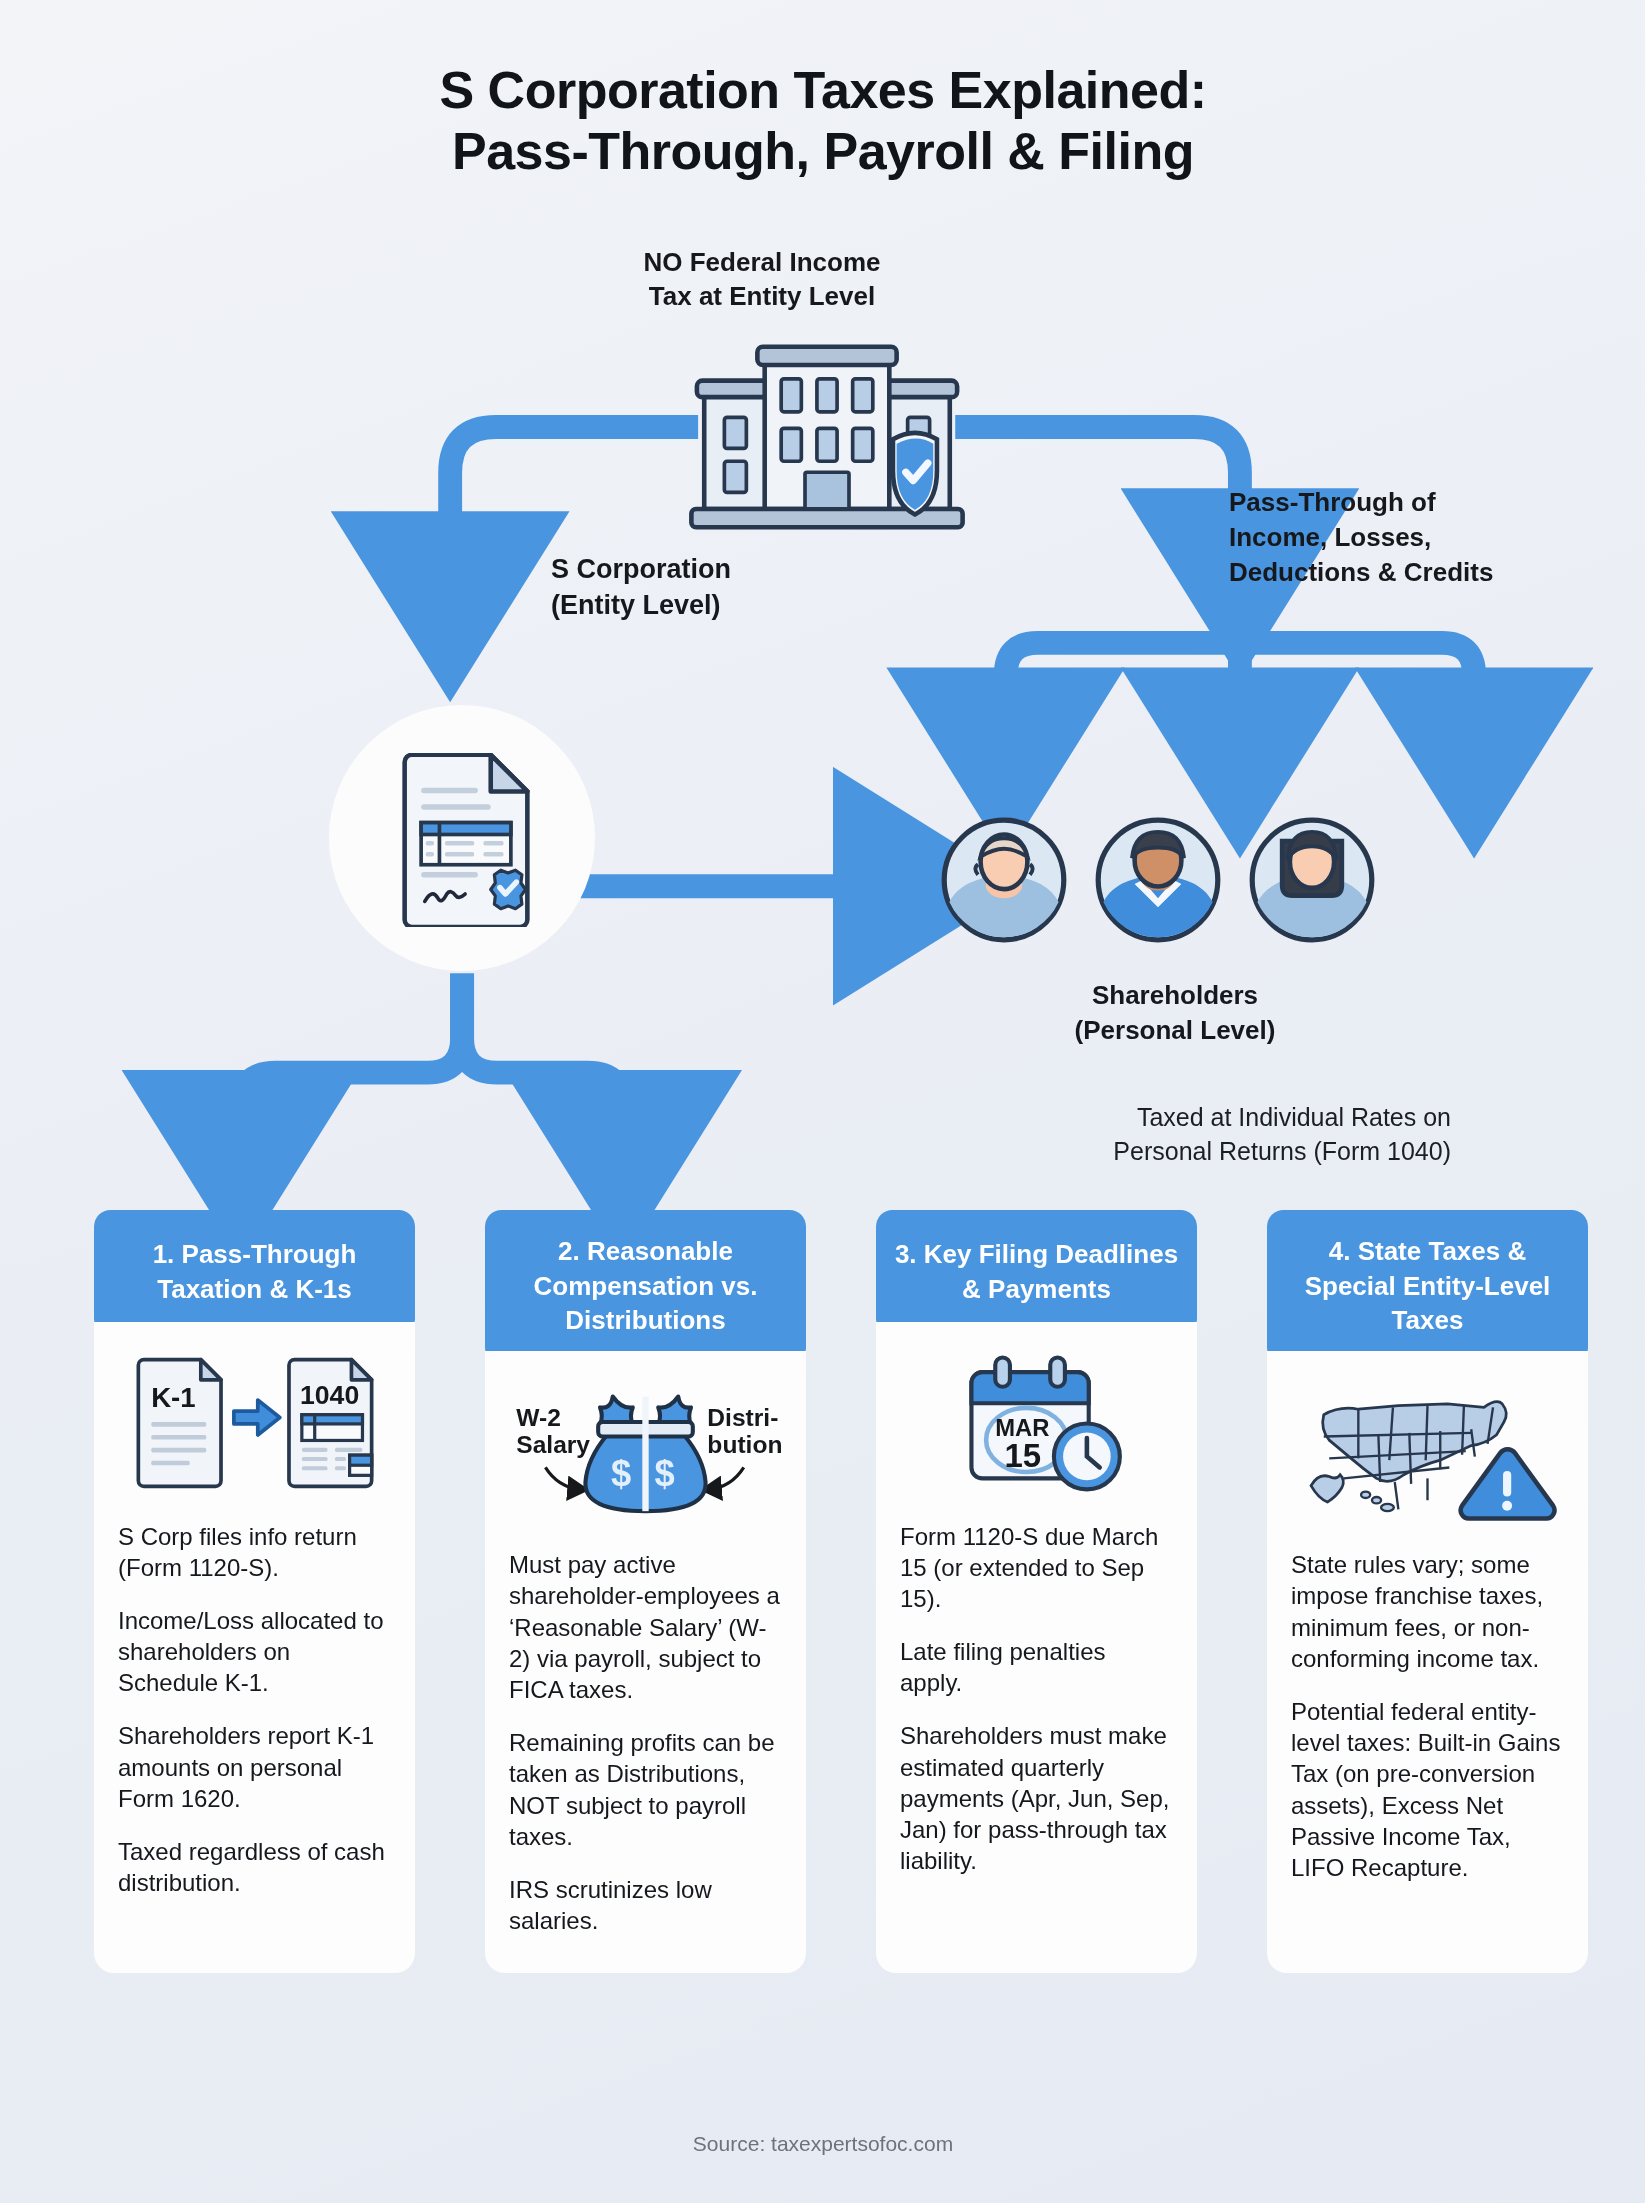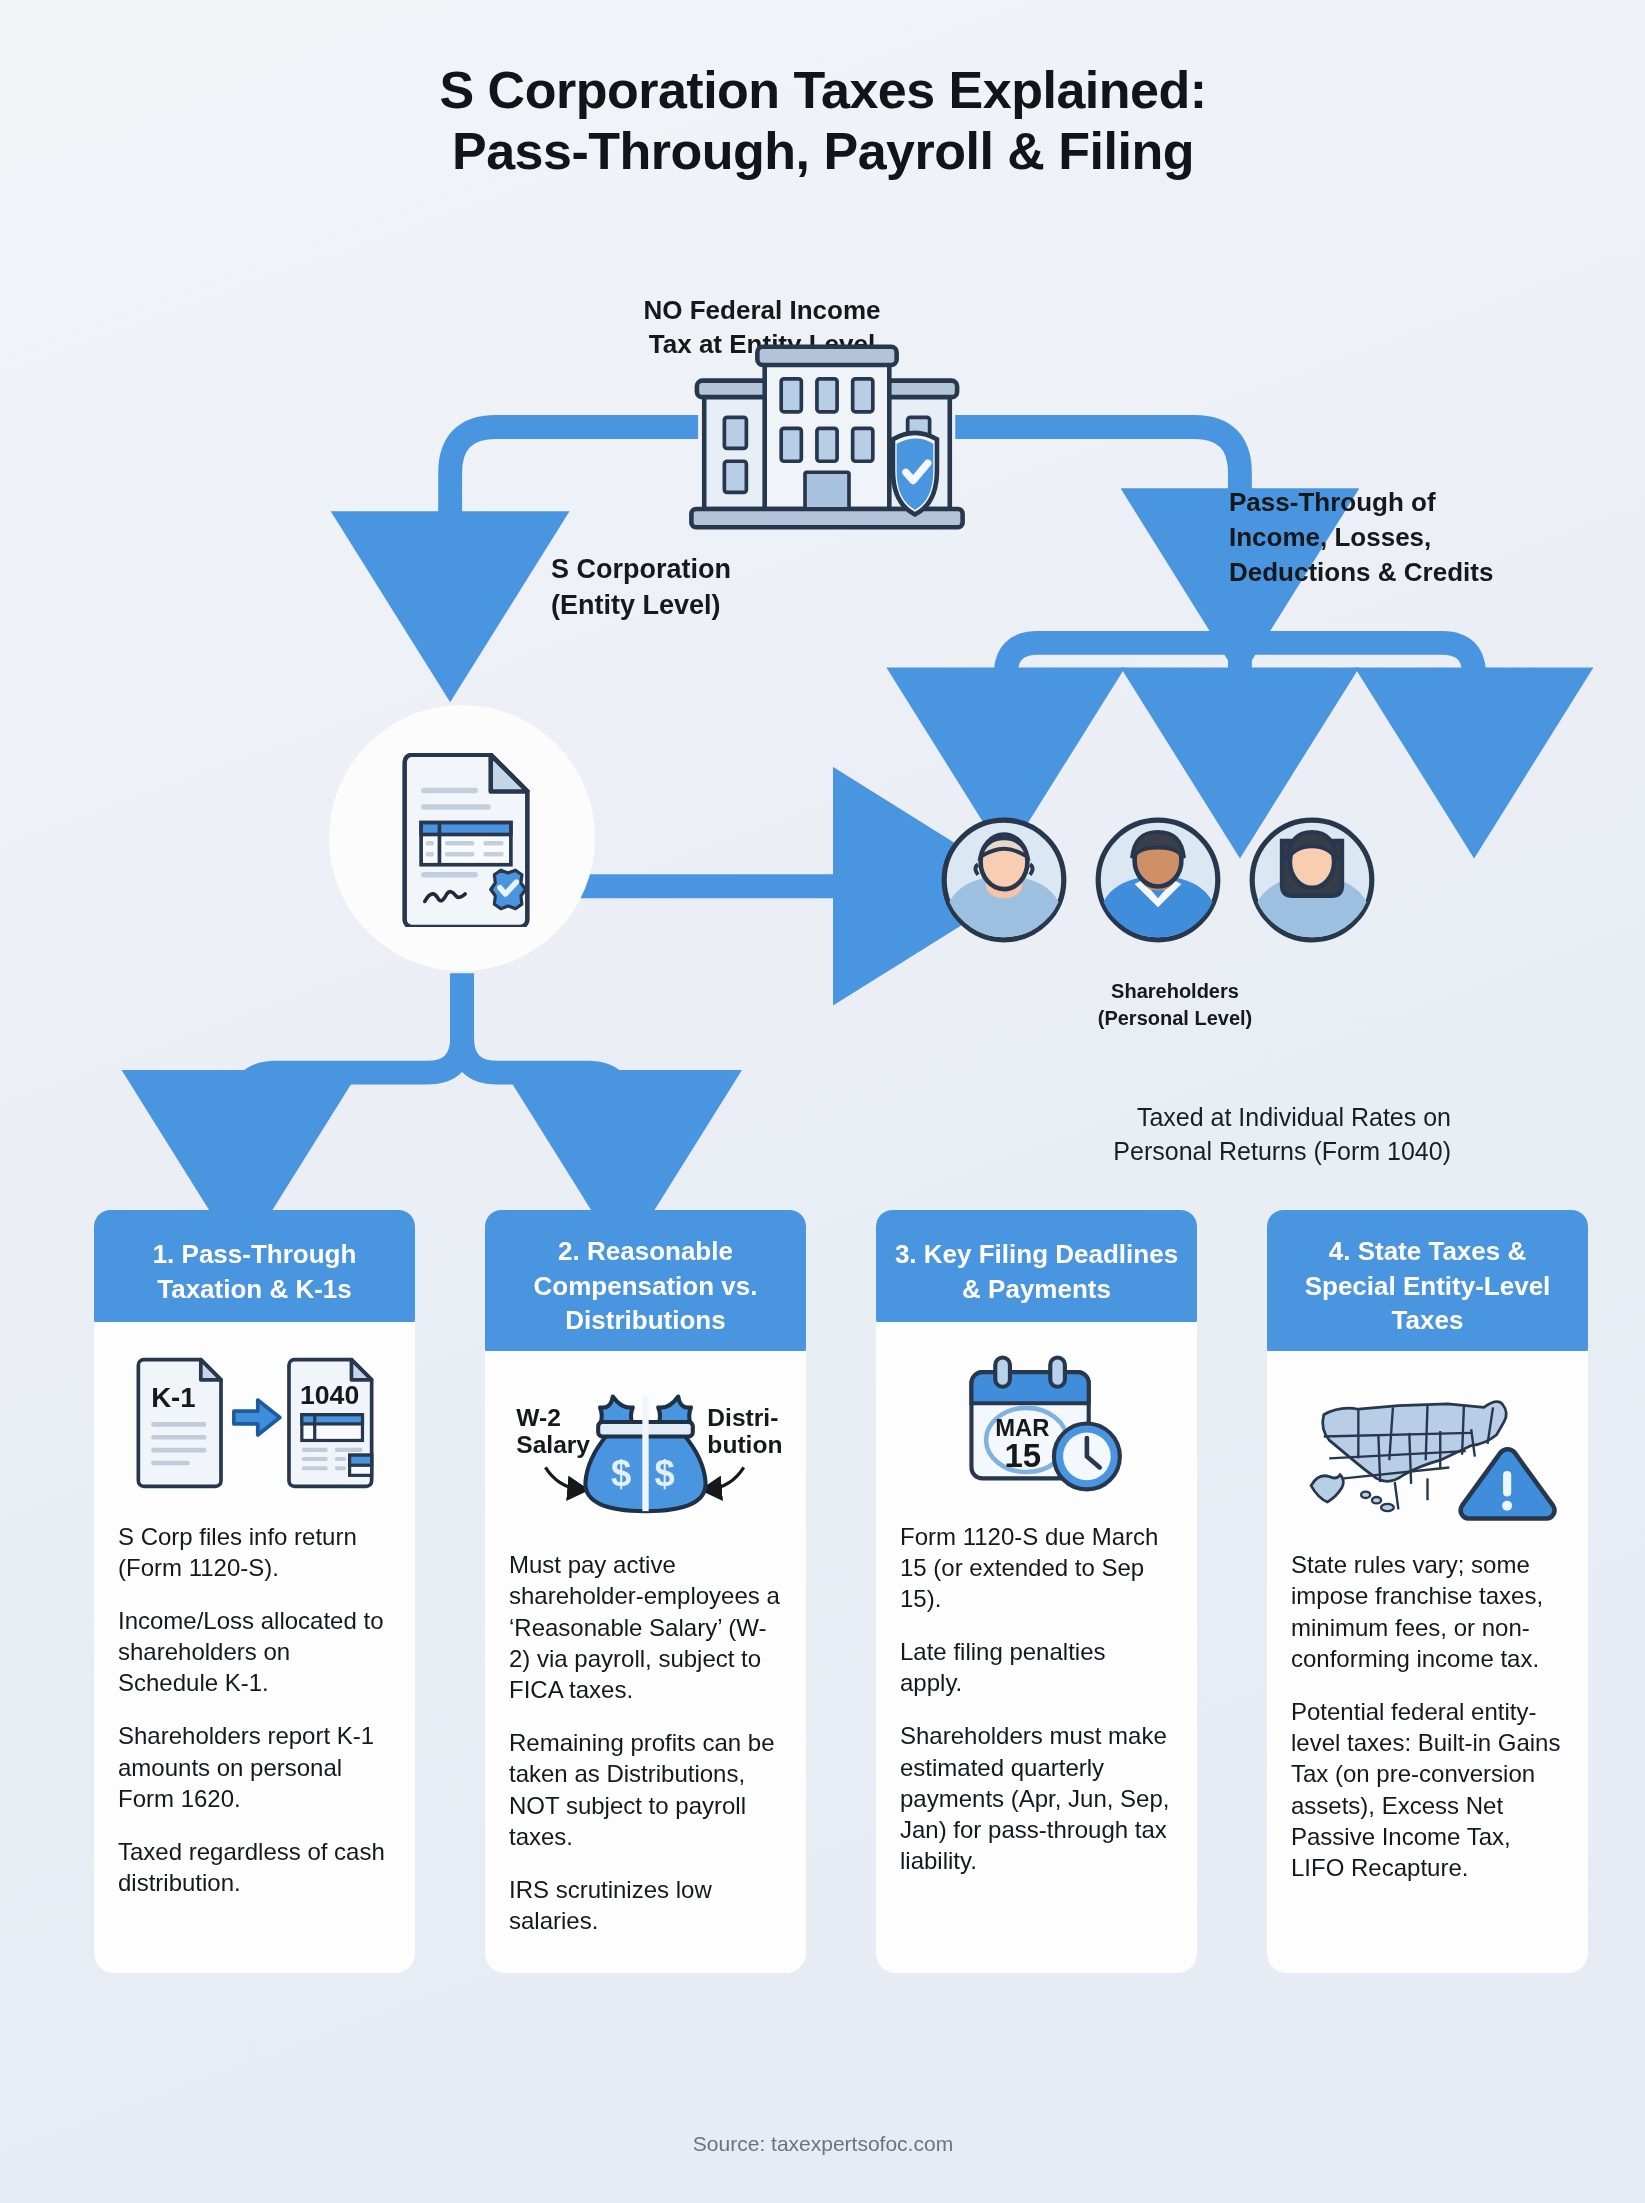--- a/index.html
+++ b/index.html
@@ -22,21 +22,20 @@
     font-size: 52px; font-weight: 700; line-height: 1.18;
     color: #111418; letter-spacing: -0.5px;
   }
   .title .l2 { display:block; }
 
   
   .entity-note {
     position:absolute; left: 569px; top: 246px; width: 386px;
     text-align: center; font-size: 26px; font-weight: 700; color:#16181c;
     line-height: 1.3;
-    margin-top: 48px;
   }
   .entity-icon {
     position: absolute; left: 680px; top: 344px; width: 294px; height: 197px;
   }
   .entity-label {
     position: absolute; left: 551px; top: 551px; width: 422px;
     font-size: 27px; font-weight:700; color:#15181d; line-height:1.35;
   }
   .passthrough-note {
     position:absolute; left: 1229px; top: 485px; width: 386px;
@@ -52,21 +51,21 @@
     width: 266px; height: 266px; border-radius: 50%;
     background:#fcfcfd;
   }
   .doc-icon { position:absolute; left: 397px; top: 753px; width: 138px; height: 174px; }
 
   
   .avatars { position: absolute; left: 939px; top: 815px; display:flex; gap: 24px; }
   .avatar { width: 130px; height: 130px; }
   .sh-label {
     position:absolute; left: 918px; top: 978px; width: 514px; text-align:center;
-    font-size: 20px; font-weight:700; color:#15181d; line-height:1.36;
+    font-size: 26px; font-weight:700; color:#15181d; line-height:1.36;
   }
   .sh-sub {
     position:absolute; left: 900px; top: 1100px; width: 551px; text-align:right;
     font-size: 25px; font-weight:400; color:#1b1e23; line-height:1.36;
   }
 
   
   .cards {
     position:absolute; left: 57px; top: 1210px;
     width: 1532px; display:flex; gap: 33px;

